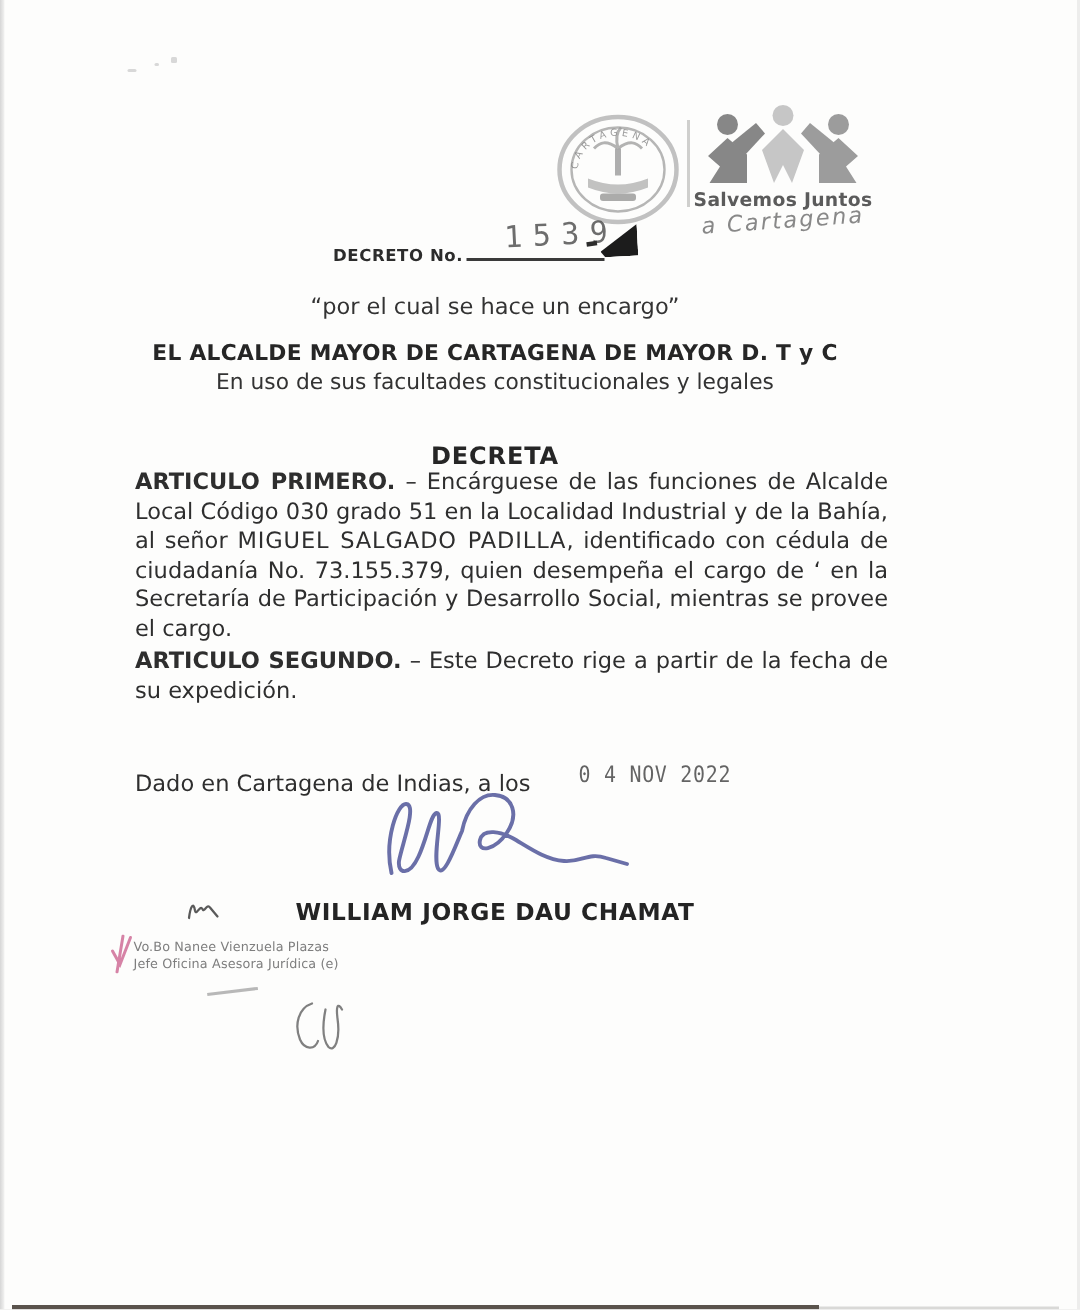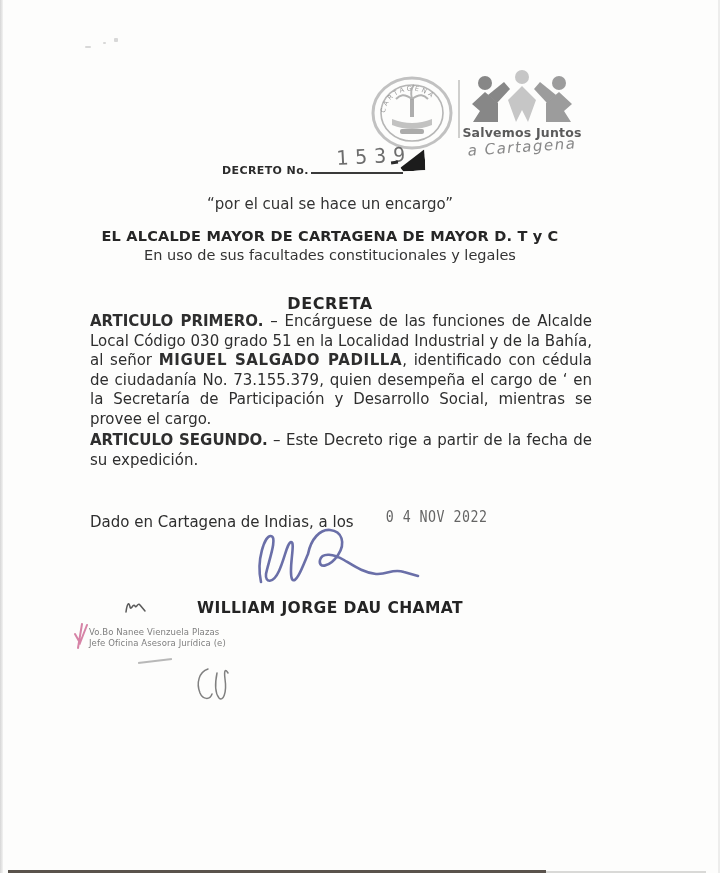--- a/index.html
+++ b/index.html
@@ -34,21 +34,21 @@
   .quote{top:179px;font-size:15px;color:#333;}
   .authority{top:212px;font-size:14.5px;font-weight:bold;color:#262626;letter-spacing:.2px;}
   .authority-sub{top:231px;font-size:14.5px;color:#333;}
   .decreta{top:278px;font-size:16px;font-weight:bold;letter-spacing:.6px;color:#262626;}
   .order{top:483px;font-size:15px;font-weight:bold;letter-spacing:.3px;color:#262626;}
   
   .body-par{left:90px;width:502px;text-align:justify;font-size:15px;line-height:19.5px;color:#2e2e2e;}
   .par1{top:312px;}
   .par2{top:431px;}
   .b{font-weight:bold;}
-  .name{font-weight:bold;letter-spacing:.6px;}
+  .name{font-weight:normal;letter-spacing:.6px;}
   
   .place-line{left:90px;top:513px;font-size:15px;color:#2e2e2e;}
   .date-stamp{left:383px;top:509px;font-size:14px;letter-spacing:.5px;transform:scale(.95,1.08);opacity:.85;}
   .signature{left:253px;top:526px;}
   .signer-name{top:583px;font-size:15.5px;font-weight:bold;letter-spacing:.4px;color:#242424;}
   .signer-title{top:601px;font-size:15px;color:#2e2e2e;}
   .initials-mark{left:124px;top:598px;}
   
   .vobo{font-size:8.5px;line-height:10.5px;color:#7e7e7e;letter-spacing:.1px;}
   .vobo1{left:89px;top:627px;}

